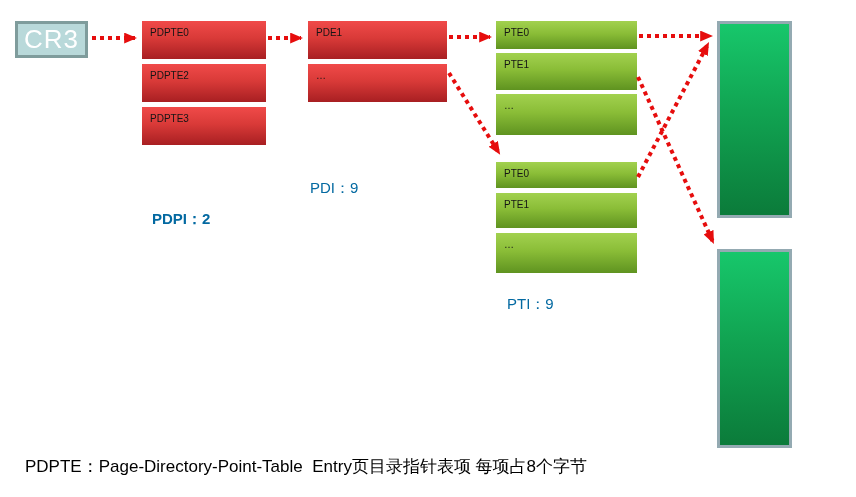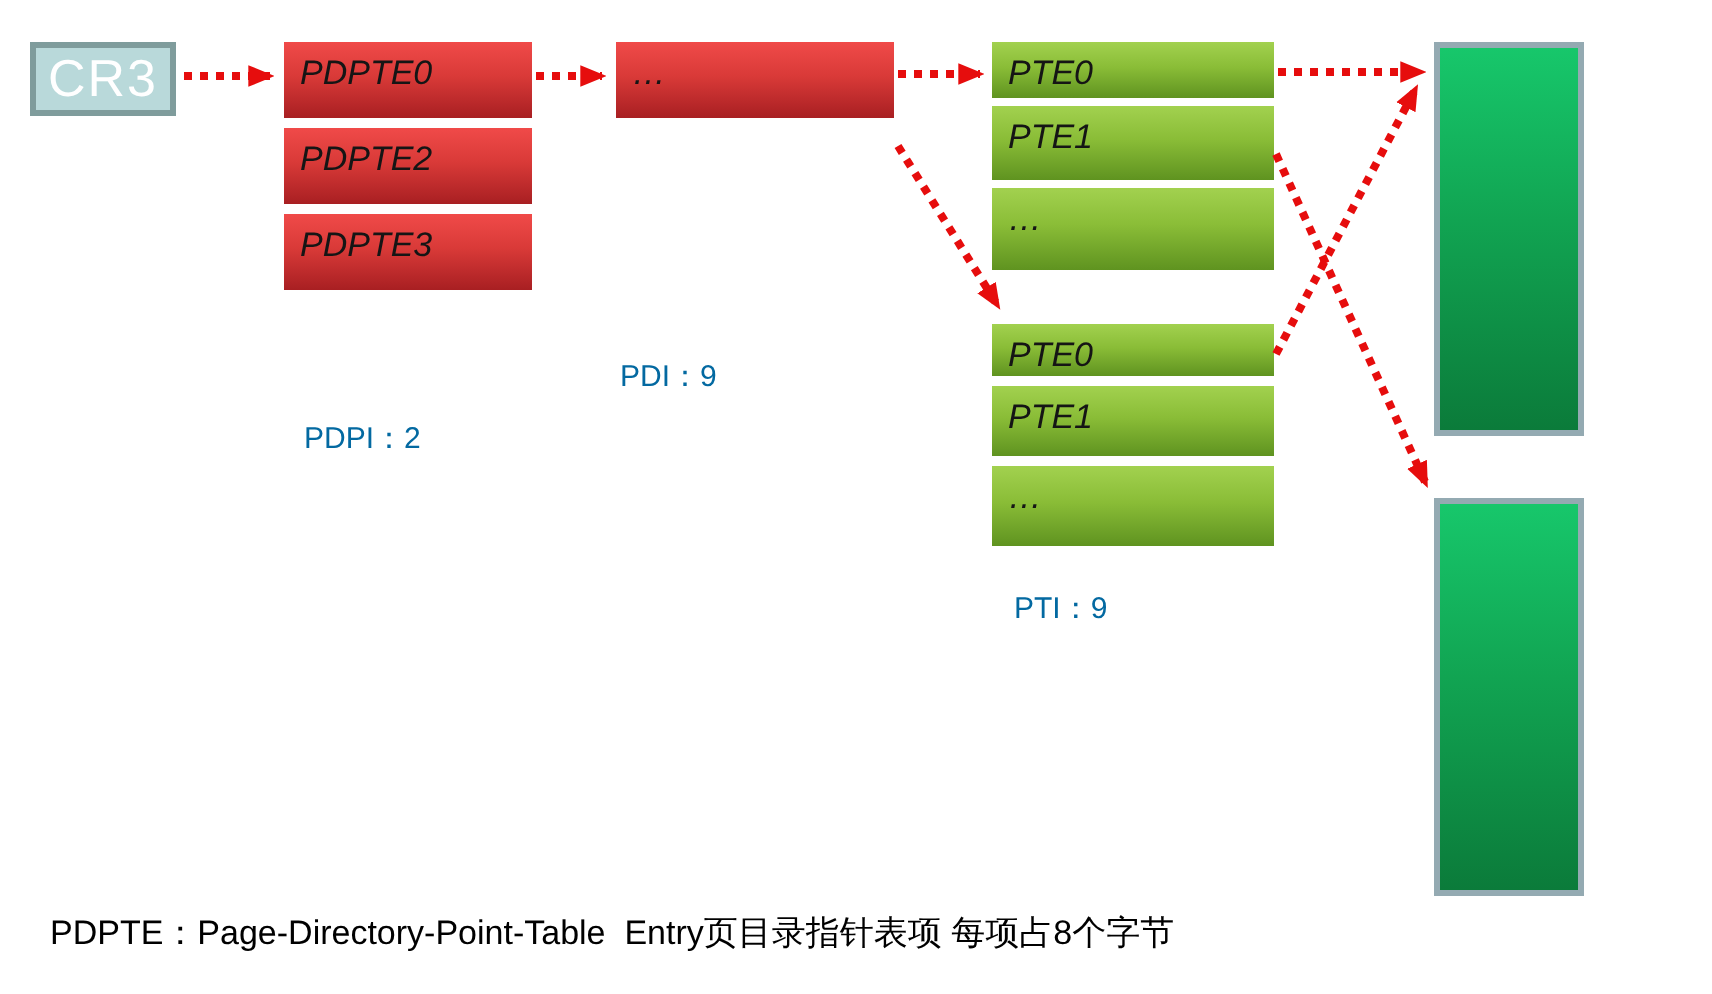--- a/index.html
+++ b/index.html
@@ -10,22 +10,22 @@
   
   .cr3{
     position:absolute;left:15px;top:21px;width:67px;height:31px;
     background:var(--cr3-bg);border:3px solid var(--cr3-border);
     display:flex;align-items:center;justify-content:center;
     color:#ffffff;font-size:26px;letter-spacing:1px;
   }
   
   .tbl{position:absolute;}
   .row{
-    box-sizing:border-box;color:#151515;font-size:17px;
-    padding:6px 0 0 8px;overflow:hidden;font-style:italic;
+    box-sizing:border-box;color:#151515;font-size:10px;
+    padding:6px 0 0 8px;overflow:hidden;
   }
   .row.red{background:linear-gradient(180deg,var(--red-box-top) 0%,#d93a38 45%,var(--red-box-bottom) 100%);}
   .row.green{background:linear-gradient(180deg,var(--green-row-top) 0%,#8abd37 45%,var(--green-row-bottom) 100%);}
   .tbl-pdpt{left:142px;top:21px;width:124px;}
   .tbl-pd{left:308px;top:21px;width:139px;}
   .tbl-pt1{left:496px;top:21px;width:141px;}
   .tbl-pt2{left:496px;top:162px;width:141px;}
   .tbl-pdpt .row,.tbl-pd .row{height:38px;margin-bottom:5px;}
   .tbl-pt1 .row{margin-bottom:4px;}
   .tbl-pt1 .r0{height:28px;}
@@ -38,21 +38,21 @@
   
   .page{
     position:absolute;left:717px;width:69px;
     border:3px solid var(--page-border);
     background:linear-gradient(180deg,var(--page-top) 0%,#11a452 45%,var(--page-bottom) 100%);
   }
   .page1{top:21px;height:191px;}
   .page2{top:249px;height:193px;}
   
   .idx{position:absolute;color:#0369a1;font-size:15px;white-space:pre;}
-  .idx-pdpi{left:152px;top:210px;}
+  .idx-pdpi{left:152px;top:210px;font-weight:bold;}
   .idx-pdi{left:310px;top:179px;}
   .idx-pti{left:507px;top:295px;}
   
   .caption{
     position:absolute;left:25px;top:455px;color:#000000;
     font-size:17px;white-space:pre;
   }
   
   svg.arrows{position:absolute;left:0;top:0;z-index:5;pointer-events:none;}
   .arrow{stroke:var(--arrow-red);stroke-width:4;fill:none;stroke-dasharray:4 4;}
@@ -68,20 +68,21 @@
   </div>
 
   <div class="tbl tbl-pdpt">
     <div class="row red r0">PDPTE0</div>
     <div class="row red r2">PDPTE2</div>
     <div class="row red r3">PDPTE3</div>
   </div>
   <div class="idx idx-pdpi">PDPI：2</div>
 
   <div class="tbl tbl-pd">
+    <div class="row red r1">PDE1</div>
     <div class="row red r2">…</div>
   </div>
   <div class="idx idx-pdi">PDI：9</div>
 
   <div class="tbl tbl-pt1">
     <div class="row green r0">PTE0</div>
     <div class="row green r1">PTE1</div>
     <div class="row green r2">…</div>
   </div>
 

